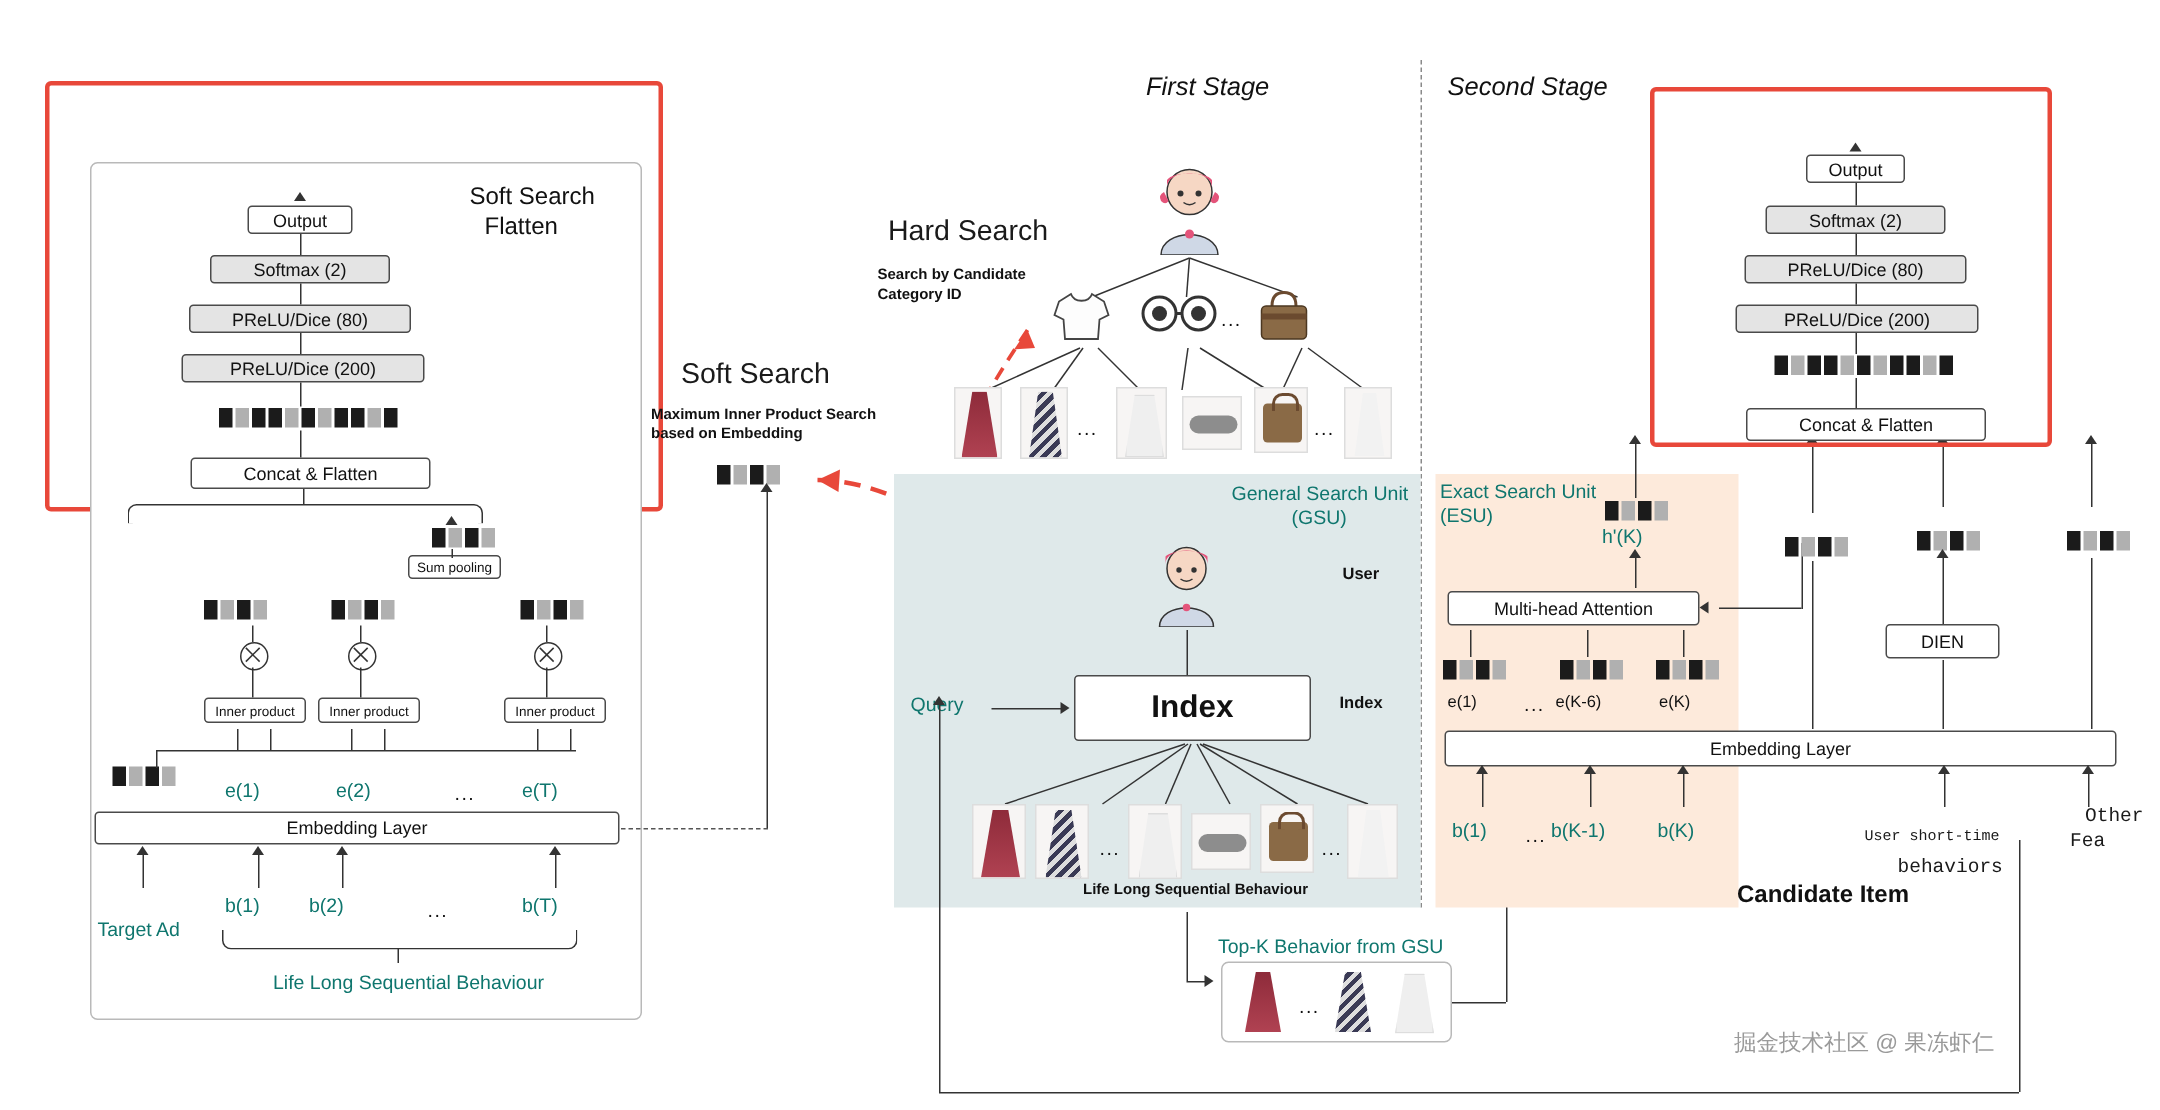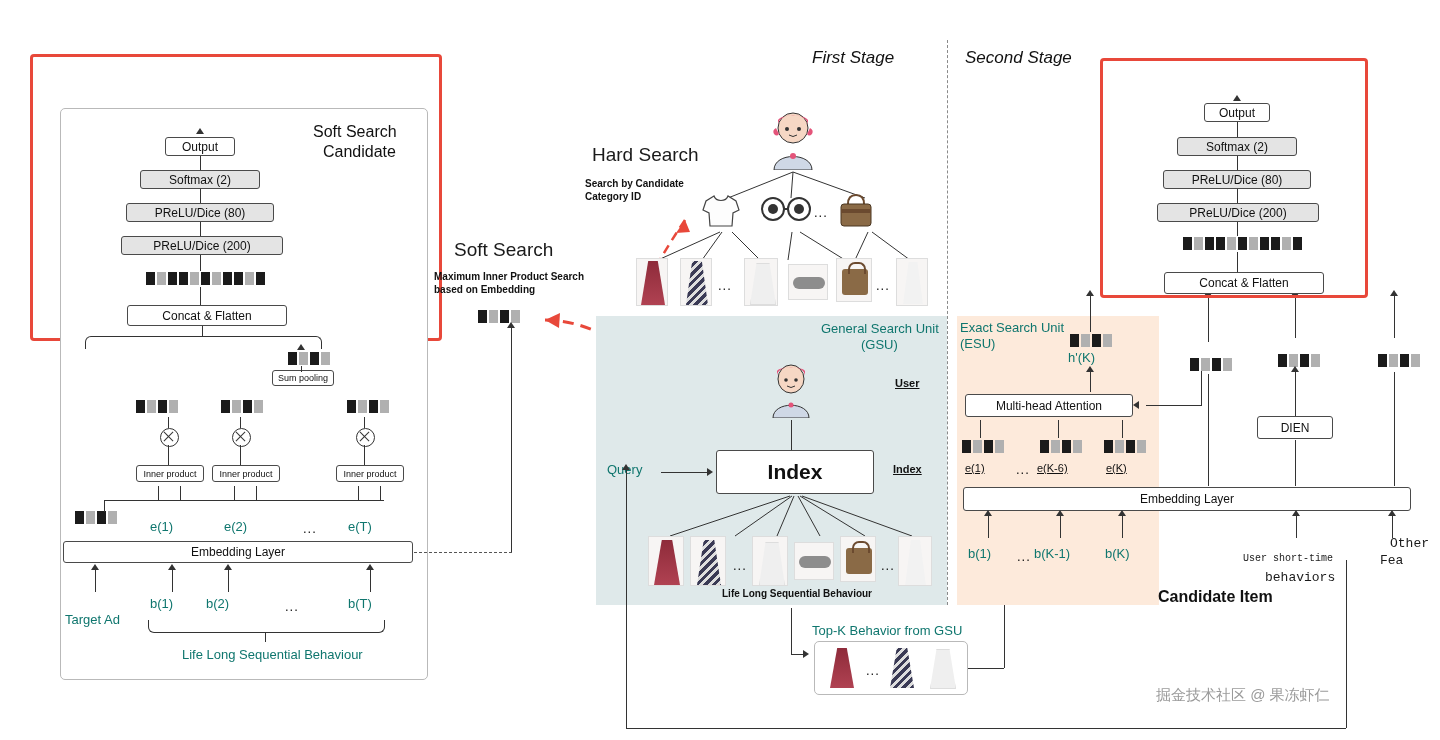--- a/index.html
+++ b/index.html
@@ -66,21 +66,21 @@
   .dashed-horiz {
     border-top: 1px dashed #555;
   }
 
   
   .strip { display: flex; align-items: center; height: 13px; }
   .strip i { display: block; width: 9px; height: 13px; margin-right: 2px; }
   .strip i.k { background: #1b1b1b; }
   .strip i.g { background: #b0b0b0; }
 
-  .label-sm { font-size: 11px; color: #111; text-decoration: underline; }
+  .label-sm { font-size: 11px; color: #111; }
   .label-xs { font-size: 10px; color: #111; }
   .label-md { font-size: 13px; color: #0f766e; }
   .label-lg { font-size: 16px; color: #111; }
   .bold { font-weight: bold; }
   .mono { font-family: "Liberation Mono", monospace; }
   .vline { position: absolute; width: 1px; background: #333; }
   .hline { position: absolute; height: 1px; background: #333; }
 
   .tri-up {
     position: absolute;
@@ -144,31 +144,31 @@
     font-size: 15px;
     color: #9a9a9a;
   }
   .dots { font-size: 13px; color: #111; letter-spacing: 1px; }
 </style>
 </head>
 <body>
 
 <div id="canvas">
 
-  <div class="abs stage-label txt" style="left:812px; top:48px;text-align:right;">First Stage</div>
+  <div class="abs stage-label txt" style="left:764px; top:48px;text-align:right;">First Stage</div>
   <div class="abs stage-label txt" style="left:965px; top:48px;">Second Stage</div>
 
   <div class="abs dashed-vert" style="left:947px; top:40px; height:565px;"></div>
 
   <div class="abs red-frame" style="left:30px; top:54px; width:412px; height:287px;"></div>
 
   <div class="abs thin-frame" style="left:60px; top:108px; width:368px; height:572px;"></div>
 
   <div class="abs txt label-lg" style="left:313px; top:123px;">Soft Search</div>
-  <div class="abs txt label-lg" style="left:323px; top:143px;">Candidate</div>
+  <div class="abs txt label-lg" style="left:323px; top:143px;">Flatten</div>
 
   <div class="abs node" style="left:165px; top:137px; width:70px; height:19px;">Output</div>
   <div class="abs vline" style="left:200px; top:156px; height:14px;"></div>
   <div class="abs tri-up" style="left:196px; top:128px;"></div>
 
   <div class="abs node gray" style="left:140px; top:170px; width:120px; height:19px;">Softmax (2)</div>
   <div class="abs vline" style="left:200px; top:189px; height:14px;"></div>
 
   <div class="abs node gray" style="left:126px; top:203px; width:148px; height:19px;">PReLU/Dice (80)</div>
   <div class="abs vline" style="left:200px; top:222px; height:14px;"></div>

